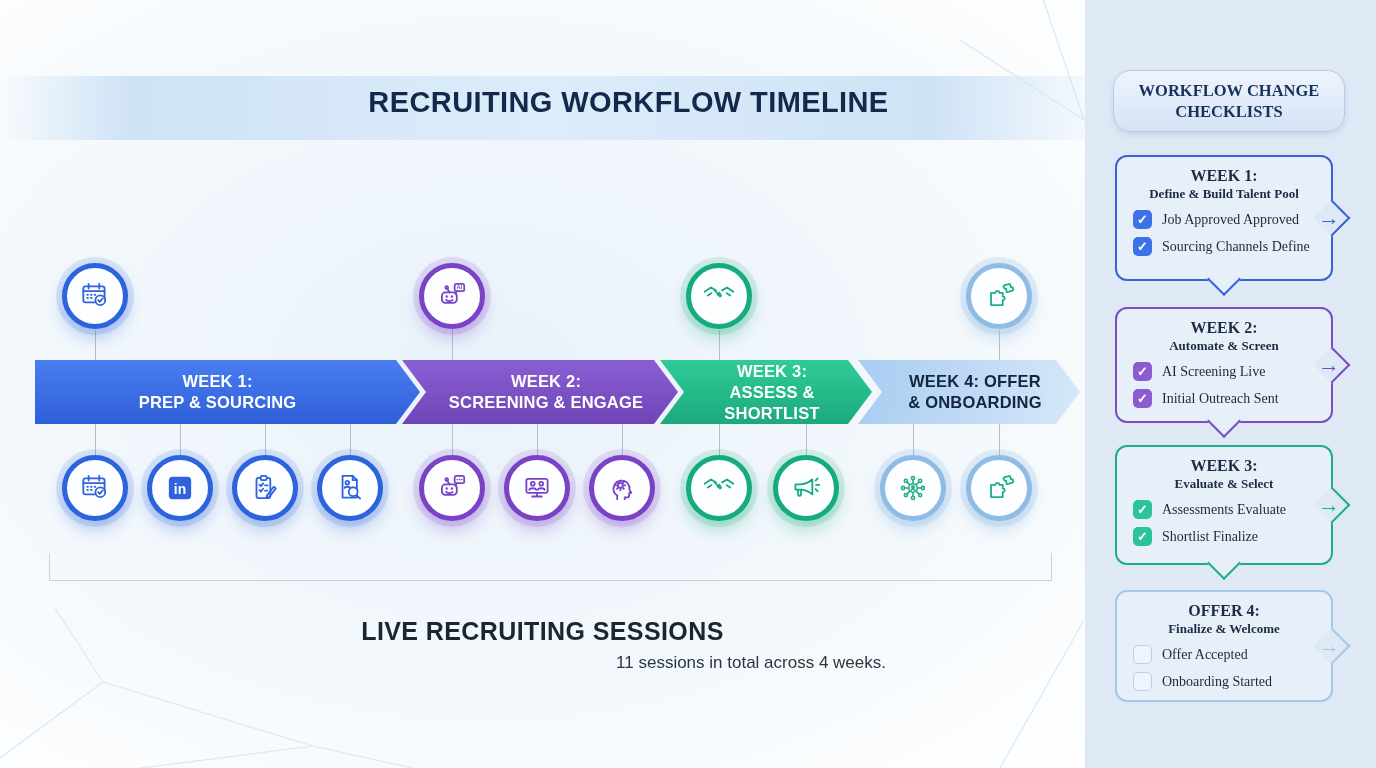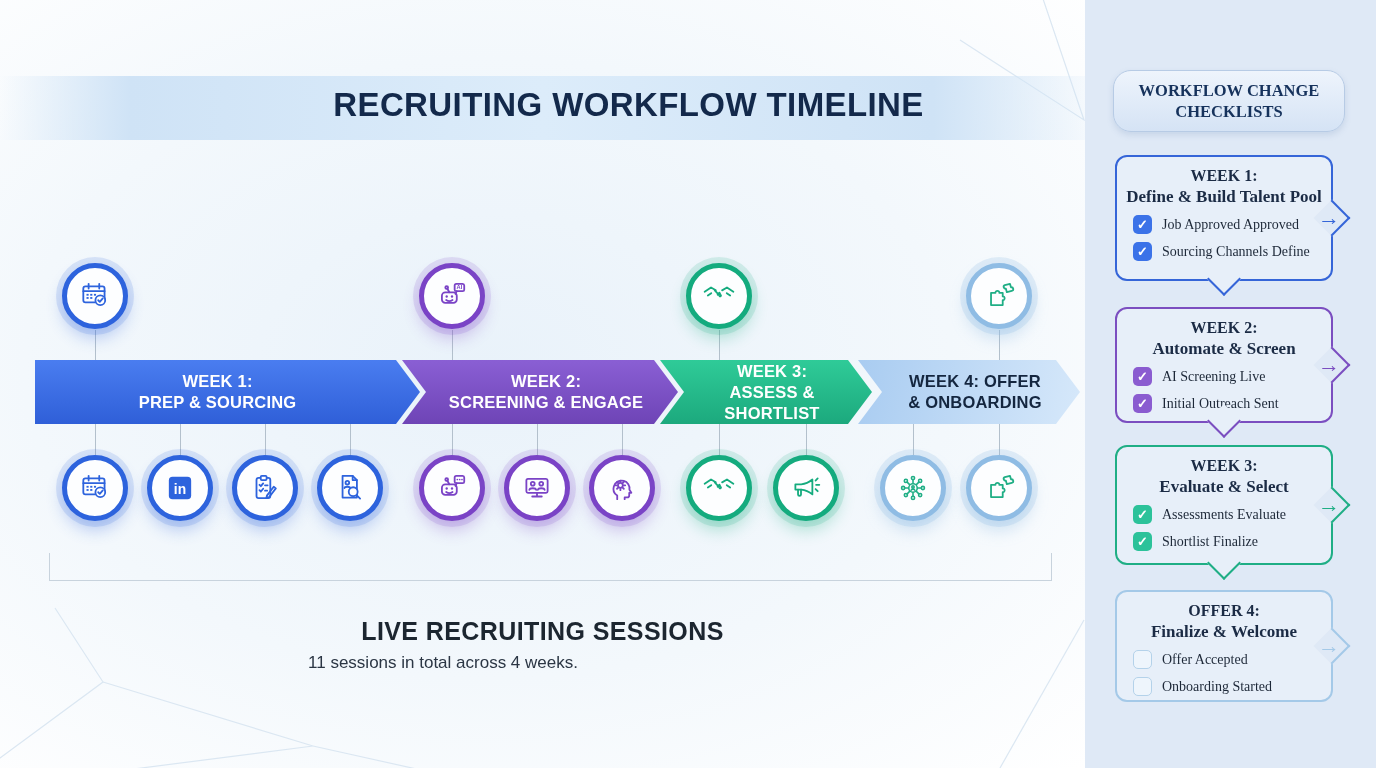--- a/index.html
+++ b/index.html
@@ -7,21 +7,21 @@
   .stage{position:relative;width:1376px;height:768px;background:#fff;}
 
   
   .main{position:absolute;left:0;top:0;width:1085px;height:768px;
         background:radial-gradient(ellipse at 45% 48%, #e9f2fa 0%, #f3f8fc 55%, #ffffff 100%);}
   .deco{position:absolute;left:0;top:0;pointer-events:none;}
 
   .band{position:absolute;left:0;top:76px;width:1085px;height:64px;
         background:linear-gradient(90deg, rgba(208,228,247,0) 0%, #cfe3f6 12%, #dcecfa 50%, #cfe3f6 86%, rgba(208,228,247,0.15) 100%);}
   .page-title{position:absolute;left:0;top:86px;width:1257px;text-align:center;
-        font-size:33px;font-weight:800;letter-spacing:.4px;color:#13294b;}
+        font-size:29px;font-weight:800;letter-spacing:.4px;color:#13294b;}
 
   
   .bar{position:absolute;left:35px;top:360px;width:1045px;height:64px;}
   .seg{position:absolute;top:0;height:64px;display:flex;flex-direction:column;justify-content:center;
        text-align:center;color:#fff;font-weight:800;font-size:16.5px;line-height:21px;letter-spacing:.2px;}
   .seg1{left:0;width:385px;background:linear-gradient(180deg,#4a7df0,#2f5fd8);
         clip-path:polygon(0 0,361px 0,100% 50%,361px 100%,0 100%);padding-right:20px;box-sizing:border-box;}
   .seg2{left:367px;width:276px;background:linear-gradient(180deg,#8a5fd4,#6e44b6);
         clip-path:polygon(0 0,252px 0,100% 50%,252px 100%,0 100%,24px 50%);padding:0 16px 0 28px;box-sizing:border-box;}
   .seg3{left:625px;width:212px;background:linear-gradient(180deg,#2fcb98,#1ca97d);
@@ -37,39 +37,39 @@
   .n-teal{border-color:#14ab7e;color:#14ab7e;box-shadow:0 0 0 6px rgba(20,171,126,.14),0 9px 16px rgba(20,171,126,.30);}
   .n-sky{border-color:#8fbce4;color:#1fae85;box-shadow:0 0 0 6px rgba(143,188,228,.22),0 9px 16px rgba(143,188,228,.40);}
   .node svg{width:34px;height:34px;}
   .conn{position:absolute;width:0;border-left:1.5px solid #b3c0cc;}
 
   
   .bracket{position:absolute;left:49px;top:553px;width:1001px;height:27px;
         border-left:1.5px solid #c8d3dd;border-right:1.5px solid #c8d3dd;border-bottom:1.5px solid #c8d3dd;}
   .live-title{position:absolute;left:0;top:617px;width:1085px;text-align:center;
         font-size:25px;font-weight:800;color:#1c2630;letter-spacing:.4px;}
-  .live-sub{position:absolute;left:0;top:653px;width:886px;text-align:center;font-size:17px;color:#2b3644;}
+  .live-sub{position:absolute;left:0;top:653px;width:886px;text-align:right;font-size:17px;color:#2b3644;}
 
   
   .sidebar{position:absolute;left:1085px;top:0;width:291px;height:768px;background:#dfe9f6;font-family:Liberation Serif, serif;}
   .side-header{position:absolute;left:28px;top:70px;width:232px;height:62px;border-radius:18px;
         border:1.5px solid #b7cbe5;background:linear-gradient(180deg,#eef4fc,#d5e3f5);
         box-shadow:0 3px 6px rgba(90,120,170,.18);
         display:flex;align-items:center;justify-content:center;text-align:center;
         font-size:16.5px;font-weight:800;color:#16325c;line-height:1.3;padding:0 18px;box-sizing:border-box;}
 
   .card{position:absolute;left:30px;width:218px;border:2px solid var(--ac);border-radius:12px;
         background:#e7eff9;box-sizing:border-box;}
   .card.c1{--ac:#3565d8;top:155px;height:126px;}
   .card.c2{--ac:#7b4ec0;top:307px;height:116px;}
   .card.c3{--ac:#1fae85;top:445px;height:120px;}
   .card.c4{--ac:#a4c9e8;top:590px;height:112px;}
   .card .ct{margin-top:9px;text-align:center;font-weight:800;color:#1b2b45;line-height:1.28;}
   .card .ct .l1{font-size:16px;}
-  .card .ct .l2{font-size:17px;}
+  .card .ct .l2{font-size:13px;}
   .card .rows{margin:7px 0 0 16px;}
   .row{display:flex;align-items:center;gap:10px;margin-bottom:8px;font-size:14px;color:#1d2838;}
   .cb{flex:0 0 auto;width:19px;height:19px;border-radius:5px;display:flex;align-items:center;justify-content:center;box-sizing:border-box;}
   .c1 .cb{background:#3b72e8;} .c2 .cb{background:#8a5cd0;} .c3 .cb{background:#2cc29a;}
   .c4 .cb{background:#eef5fc;border:1.5px solid #b4d2ea;}
   .cb.checked::after{content:"✓";color:#fff;font-size:13px;font-weight:bold;}
   .tail{position:absolute;bottom:-12px;left:50%;width:22px;height:22px;background:#e7eff9;
         transform:translateX(-50%) rotate(45deg);border-right:2px solid var(--ac);border-bottom:2px solid var(--ac);}
   .pt{position:absolute;right:-14px;top:50%;width:24px;height:24px;background:#dfe9f6;
         transform:translateY(-50%) rotate(45deg);border-top:2px solid var(--ac);border-right:2px solid var(--ac);}

